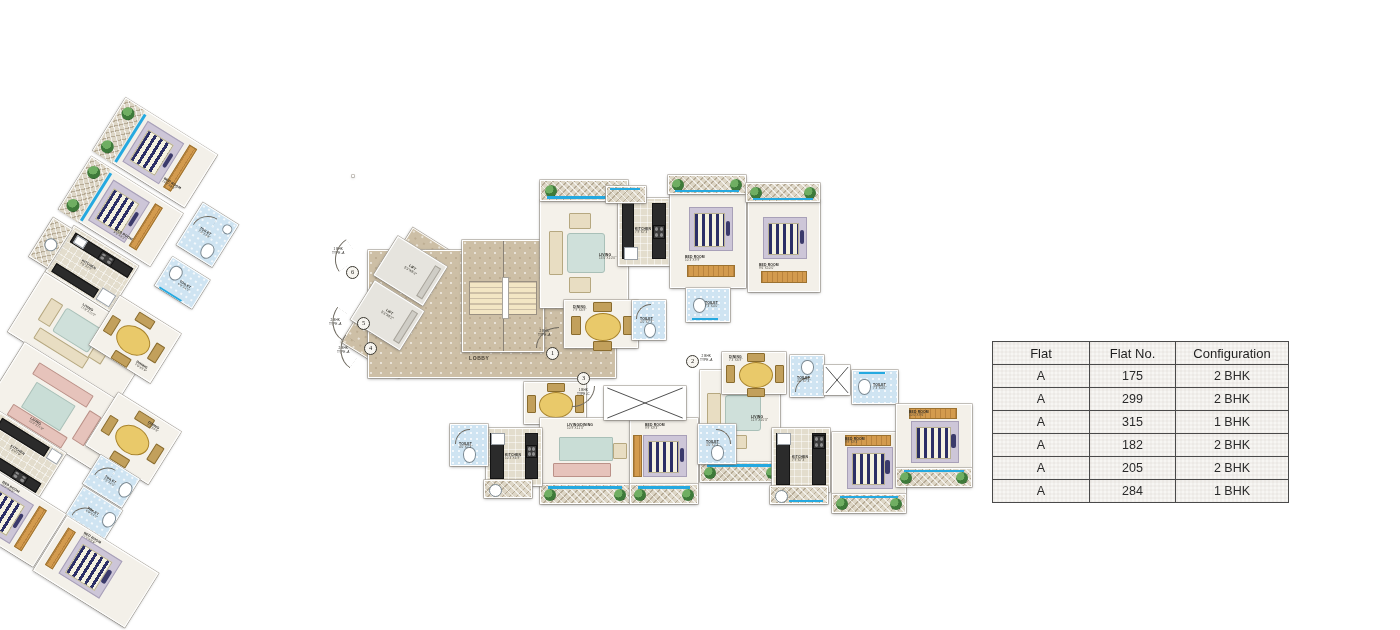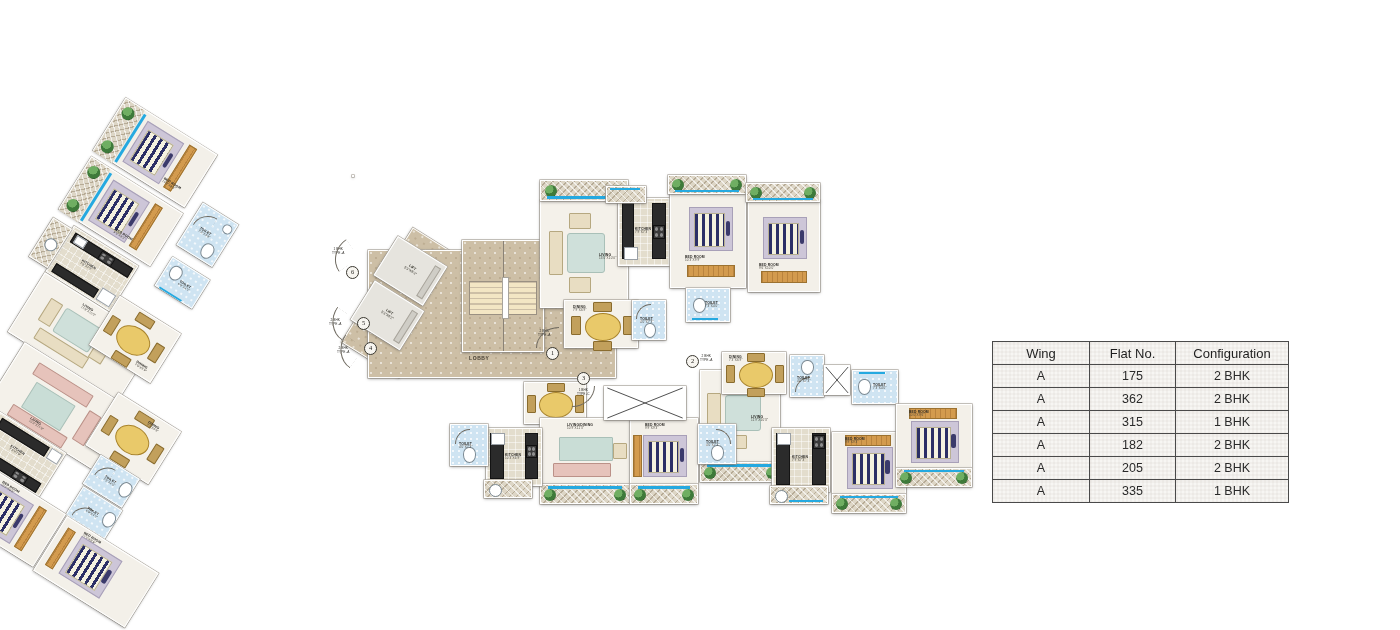--- a/index.html
+++ b/index.html
@@ -643,52 +643,52 @@
 
   <div class="flatno" style="left:346px;top:266px;">6</div>
   <div class="typetag" style="left:332px;top:247px;">
     <span>1 BHK</span><br><span>TYPE -A</span>
   </div>
   <div class="door-arc" style="left:330px;top:244px;width:24px;height:22px;transform:rotate(-35deg);"></div>
 
   <table id="flat-table">
     <thead>
       <tr>
-        <th class="col-wing">Wing</th>
+        <th class="col-wing">Flat</th>
         <th class="col-flat">Flat No.</th>
         <th class="col-cfg">Configuration</th>
       </tr>
     </thead>
     <tbody>
       <tr>
         <td>A</td>
         <td>175</td>
         <td>2 BHK</td>
       </tr>
       <tr>
         <td>A</td>
-        <td>362</td>
+        <td>299</td>
         <td>2 BHK</td>
       </tr>
       <tr>
         <td>A</td>
         <td>315</td>
         <td>1 BHK</td>
       </tr>
       <tr>
         <td>A</td>
         <td>182</td>
         <td>2 BHK</td>
       </tr>
       <tr>
         <td>A</td>
         <td>205</td>
         <td>2 BHK</td>
       </tr>
       <tr>
         <td>A</td>
-        <td>335</td>
+        <td>284</td>
         <td>1 BHK</td>
       </tr>
     </tbody>
   </table>
 
 </div>
 
 </body></html>

